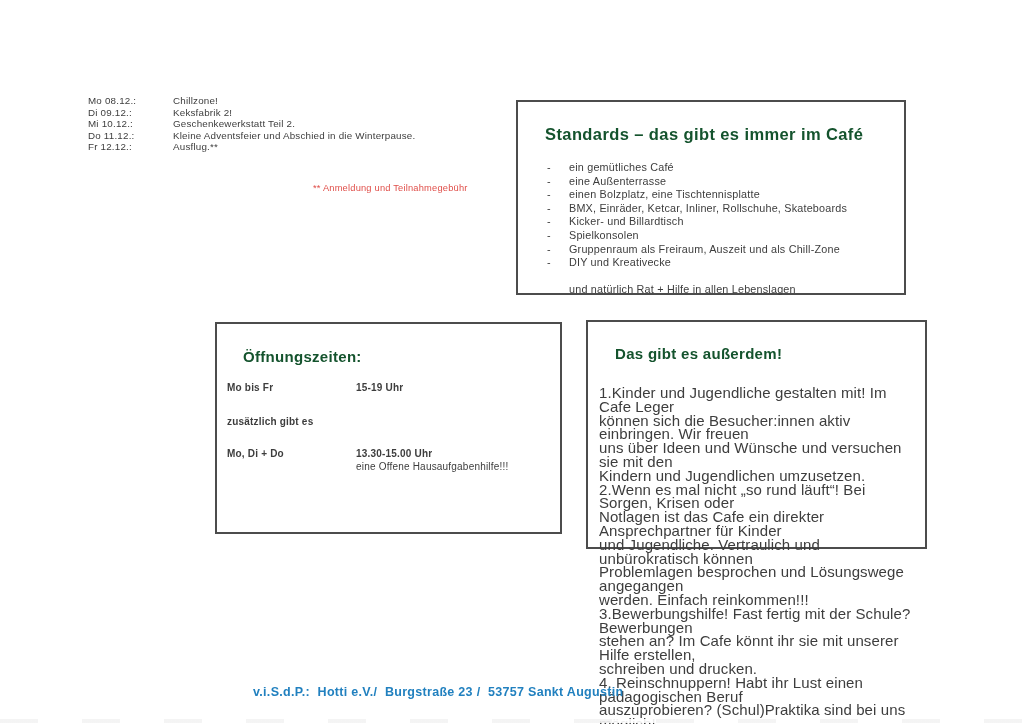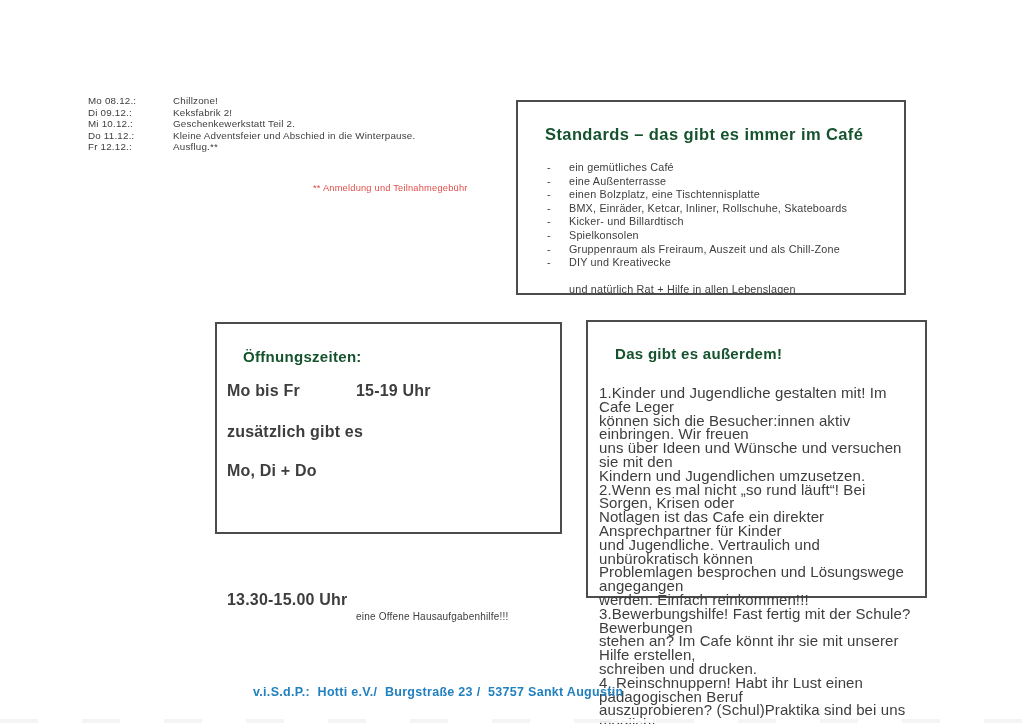--- a/index.html
+++ b/index.html
@@ -51,34 +51,34 @@
 
   .standards { left: 516px; top: 100px; width: 390px; height: 195px; padding: 7px 11px; }
   .standards h2 { font-size: 16.5px; letter-spacing: 0.4px; }
   .slist { margin-top: 17px; font-size: 10.8px; line-height: 13.6px; letter-spacing: 0.2px; }
   .li { display: flex; }
   .dash { width: 22px; flex: 0 0 22px; padding-left: 18px; box-sizing: content-box; }
   .closing { margin-top: 13px; padding-left: 40px; font-size: 10.8px; letter-spacing: 0.2px; }
 
   .hours { left: 215px; top: 322px; width: 347px; height: 212px; padding: 8px 10px; }
   .hours h2 { font-size: 15px; letter-spacing: 0.3px; }
-  .hrow { display: flex; font-weight: bold; font-size: 16px; letter-spacing: 0.2px; }
+  .hrow { display: flex; font-weight: bold; font-size: 10px; letter-spacing: 0.2px; }
   .hrow1 { margin-top: 17px; }
   .hrow2 { margin-top: 23px; }
-  .hrow3 { margin-top: 21px; flex-direction: column; }
+  .hrow3 { margin-top: 21px; }
   .hlabel { width: 129px; flex: 0 0 129px; }
   .hsub {
     font-weight: normal;
     font-size: 10px;
     letter-spacing: 0.2px;
     padding-left: 129px;
     margin-top: 2px;
   }
 
-  .extras { left: 586px; top: 320px; width: 341px; height: 278px; padding: 7px 11px; }
+  .extras { left: 586px; top: 320px; width: 341px; height: 229px; padding: 7px 11px; }
   .extras h2 { font-size: 15px; letter-spacing: 0.3px; }
   .ebody {
     margin-top: 24px;
     font-size: 15px;
     line-height: 13.8px;
     letter-spacing: 0.1px;
     white-space: pre-line;
   }
 
   .footer {

